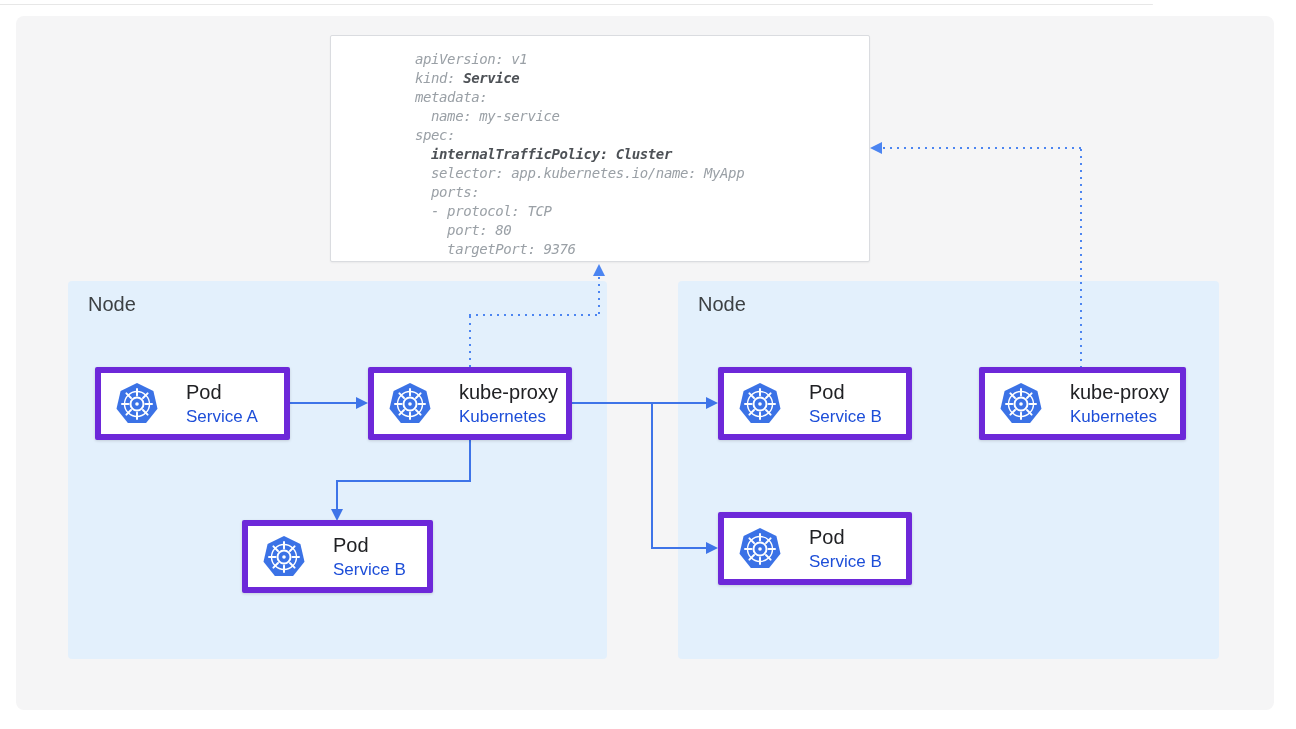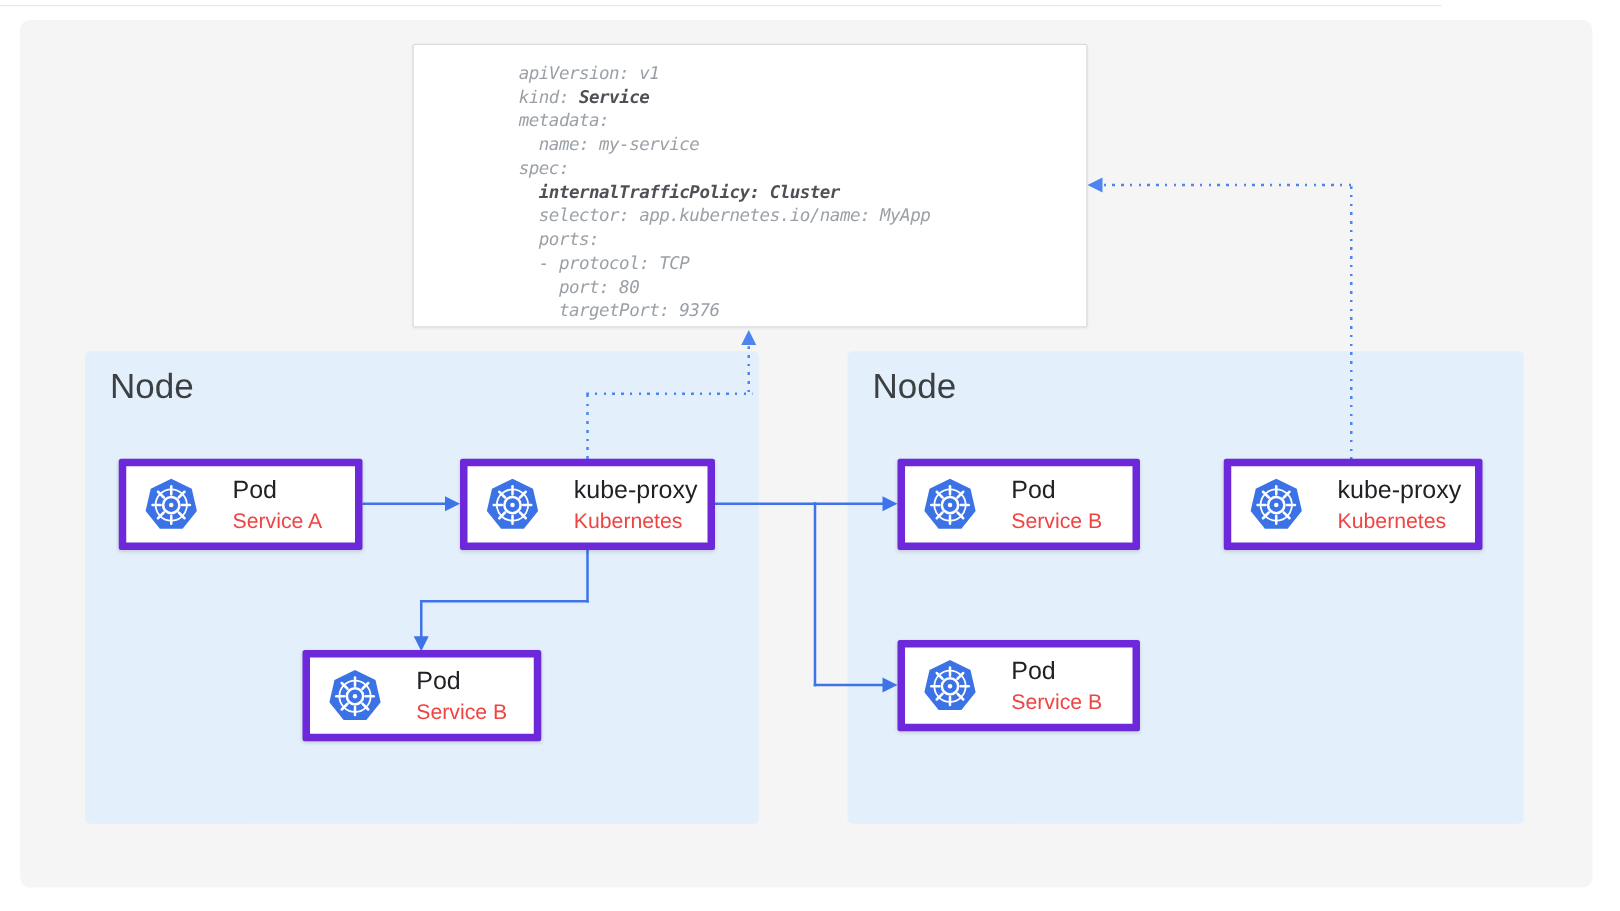--- a/index.html
+++ b/index.html
@@ -23,32 +23,32 @@
     font-family:"DejaVu Sans Mono",monospace;font-style:italic;font-size:14px;line-height:19px;
     letter-spacing:-0.4px;color:#9aa0a6;
   }
   .yaml-code div{white-space:pre;}
   .yaml-code .b{font-weight:bold;color:#4d5156;}
 
   
   .node{position:absolute;background:var(--node-background);border-radius:4px;}
   .node-left{left:68px;top:281px;width:539px;height:378px;}
   .node-right{left:678px;top:281px;width:541px;height:378px;}
-  .node-label{position:absolute;left:20px;top:12px;font-size:28px;color:#3c4043;text-align:right;}
+  .node-label{position:absolute;left:20px;top:12px;font-size:20px;color:#3c4043;text-align:right;}
 
   
   .card{
     position:absolute;height:73px;background:#ffffff;border-radius:2px;box-sizing:border-box;
     border:6px solid #6d28d9;box-shadow:0 1px 3px rgba(0,0,0,.14);
     display:flex;align-items:center;padding-left:14px;
   }
   .k8s-icon{width:44px;height:44px;flex:0 0 44px;display:block;}
   .card-text{margin-left:27px;}
   .card-title{font-size:20px;line-height:25px;color:#202124;}
-  .card-subtitle{font-size:17px;line-height:23px;color:#ef4444;}
+  .card-subtitle{font-size:17px;line-height:23px;color:#1d4ed8;}
 
   
   .ln{position:absolute;background:var(--solid-arrow);}
   .ln.h{height:2px;} .ln.v{width:2px;}
 
   
   .dot{position:absolute;}
   .dot.h{height:2px;background:repeating-linear-gradient(to right,var(--dotted-arrow) 0 2px,transparent 2px 7px);}
   .dot.v{width:2px;background:repeating-linear-gradient(to bottom,var(--dotted-arrow) 0 2px,transparent 2px 7px);}
 

